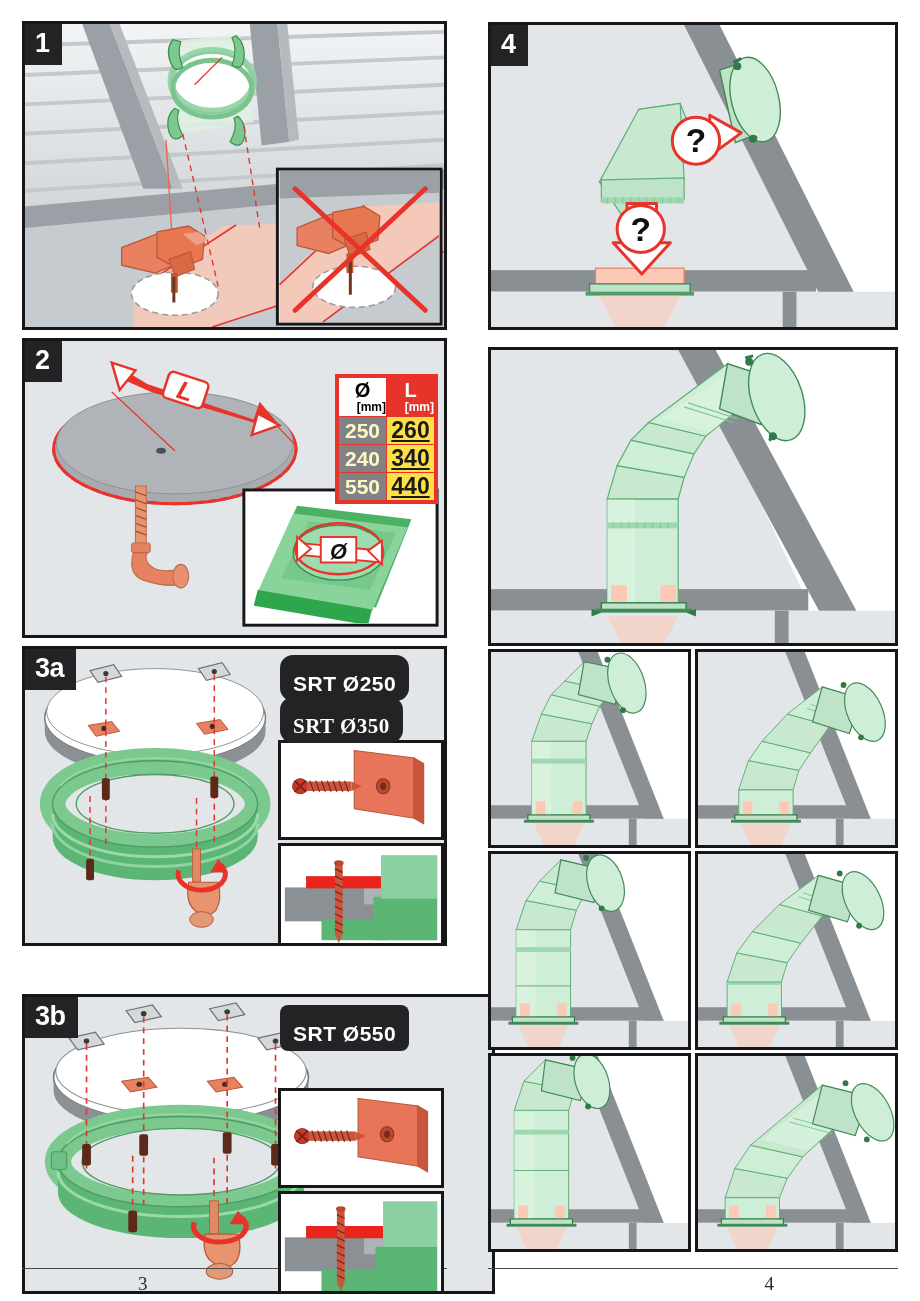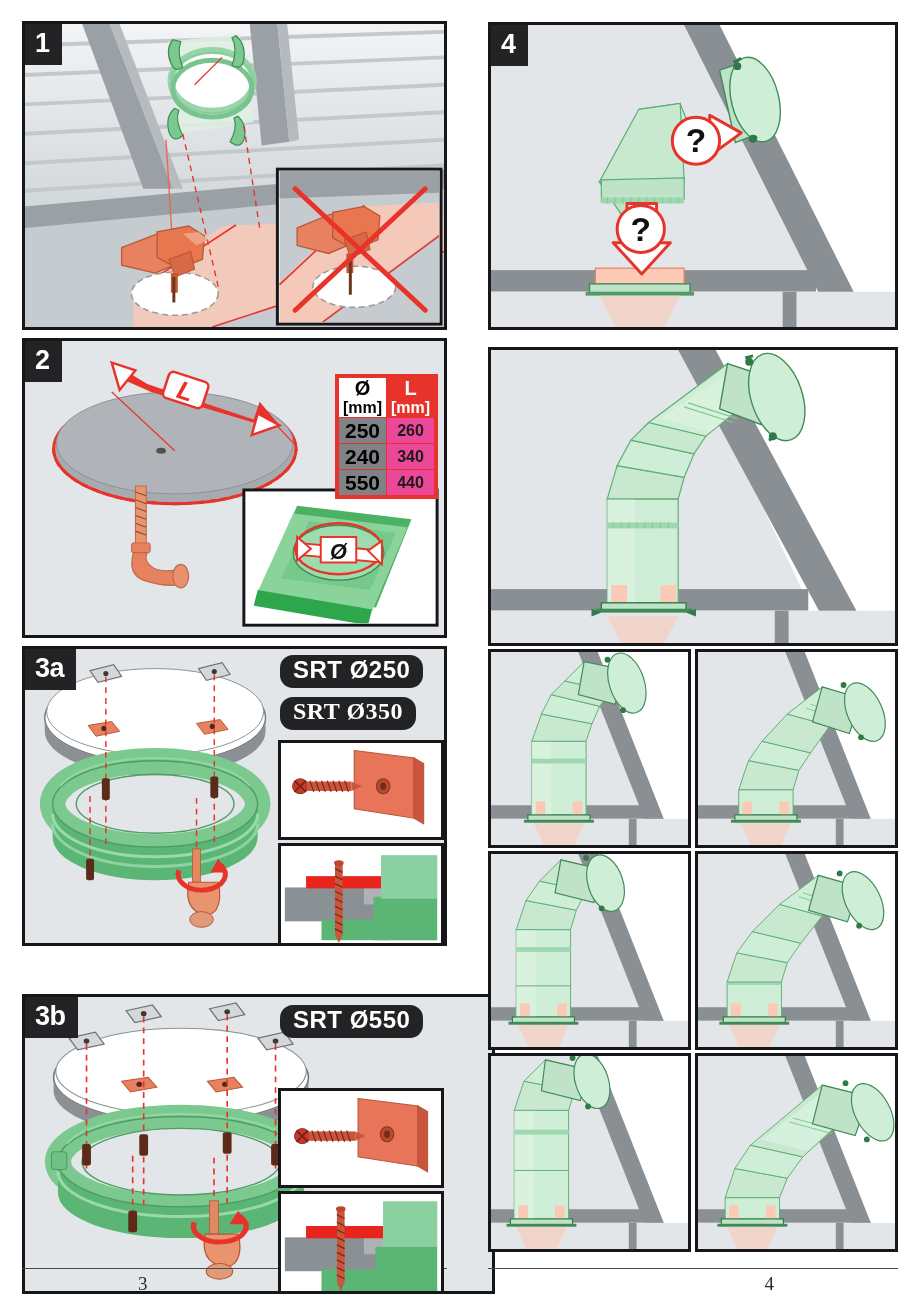--- a/index.html
+++ b/index.html
@@ -30,23 +30,23 @@
     letter-spacing:-0.5px;
     z-index:8;
     font-family:"Liberation Sans",sans-serif;
   }
 
   
   .pill{
     position:absolute;z-index:9;
     background:#232326;color:#fff;
     border-radius:13px;
-    font-size:24px;font-weight:bold;
+    font-size:21px;font-weight:bold;
     letter-spacing:0.5px;
-    padding:2px 13px 5px 13px;
+    padding:18px 13px 5px 13px;
     line-height:1.08;
     white-space:nowrap;
   }
 
   
   .inset{
     position:absolute;z-index:7;
     border:3px solid #17171a;
     background:#ffffff;
     box-sizing:border-box;overflow:hidden;
@@ -68,28 +68,28 @@
   }
   .th-dia{
     background:#ffffff;color:#000000;
     width:47px;height:38px;vertical-align:middle;
   }
   .th-len{
     background:#e8332a;color:#ffffff;
     width:47px;height:38px;vertical-align:middle;
   }
   .th-sym{font-size:20px;font-weight:bold;line-height:1.05;display:block;}
-  .th-unit{font-size:16px;font-weight:bold;line-height:1.15;display:block;}
+  .th-unit{font-size:12px;font-weight:bold;line-height:1.15;display:block;text-align:right;}
   .cell-dia{
-    background:#808285;color:#000000;
+    background:#808285;color:#fef9c3;
     font-size:21px;font-weight:bold;height:25px;
   }
   .cell-len{
-    background:#ec4899;color:#1a1a1a;
-    font-size:16px;font-weight:bold;height:25px;
+    background:#fde047;color:#1a1a1a;
+    font-size:23px;font-weight:bold;height:25px;text-decoration:underline;
   }
 
   
   .footer-col{position:absolute;bottom:0;}
   .footer-rule{
     position:absolute;height:1px;background:#4a4a4a;width:100%;top:0;
   }
   .folio{
     position:absolute;top:5px;width:100%;
     text-align:center;font-size:19px;color:#2b2b2b;
@@ -440,21 +440,21 @@
 
       <rect x="168" y="208" width="8" height="34" fill="#e08a63" stroke="#b9573a" stroke-width="0.8"></rect>
       <path d="M164,242 q-4,22 8,30 q12,8 20,-2 q6,-10 2,-28 z" fill="#e8956f" stroke="#b9573a" stroke-width="1.2"></path>
       <ellipse cx="177" cy="280" rx="12" ry="8" fill="#e09a78" stroke="#b9573a" stroke-width="1"></ellipse>
       <path d="M154,230 a24,16 0 1 0 42,-6" fill="none" stroke="#e8332a" stroke-width="5"></path>
       <polygon points="194,218 204,232 186,232" fill="#e8332a"></polygon>
     </svg>
   </div>
   <div class="step-badge">3b</div>
 
-  <div class="pill" style="left:255px;top:8px;">SRT Ø550</div>
+  <div class="pill" style="left:255px;top:8px;border-radius:8px;">SRT Ø550</div>
 
   <div class="inset" style="left:253px;top:91px;width:166px;height:100px;">
     <svg viewBox="0 0 166 100" preserveAspectRatio="none">
       <rect x="0" y="0" width="166" height="100" fill="#ffffff"></rect>
       <polygon points="80,8 142,16 142,80 80,70" fill="#e8745a" stroke="#b9573a" stroke-width="1.2"></polygon>
       <polygon points="142,16 152,22 152,86 142,80" fill="#c9563c" stroke="#b9573a" stroke-width="1.2"></polygon>
       <ellipse cx="110" cy="46" rx="7" ry="8" fill="#b8492f" stroke="#8a3620" stroke-width="1.2"></ellipse>
       <ellipse cx="110" cy="46" rx="3" ry="4" fill="#6e2c19"></ellipse>
       <g>
         <circle cx="22" cy="48" r="8" fill="#c9392a" stroke="#8a2a1e" stroke-width="1"></circle>

